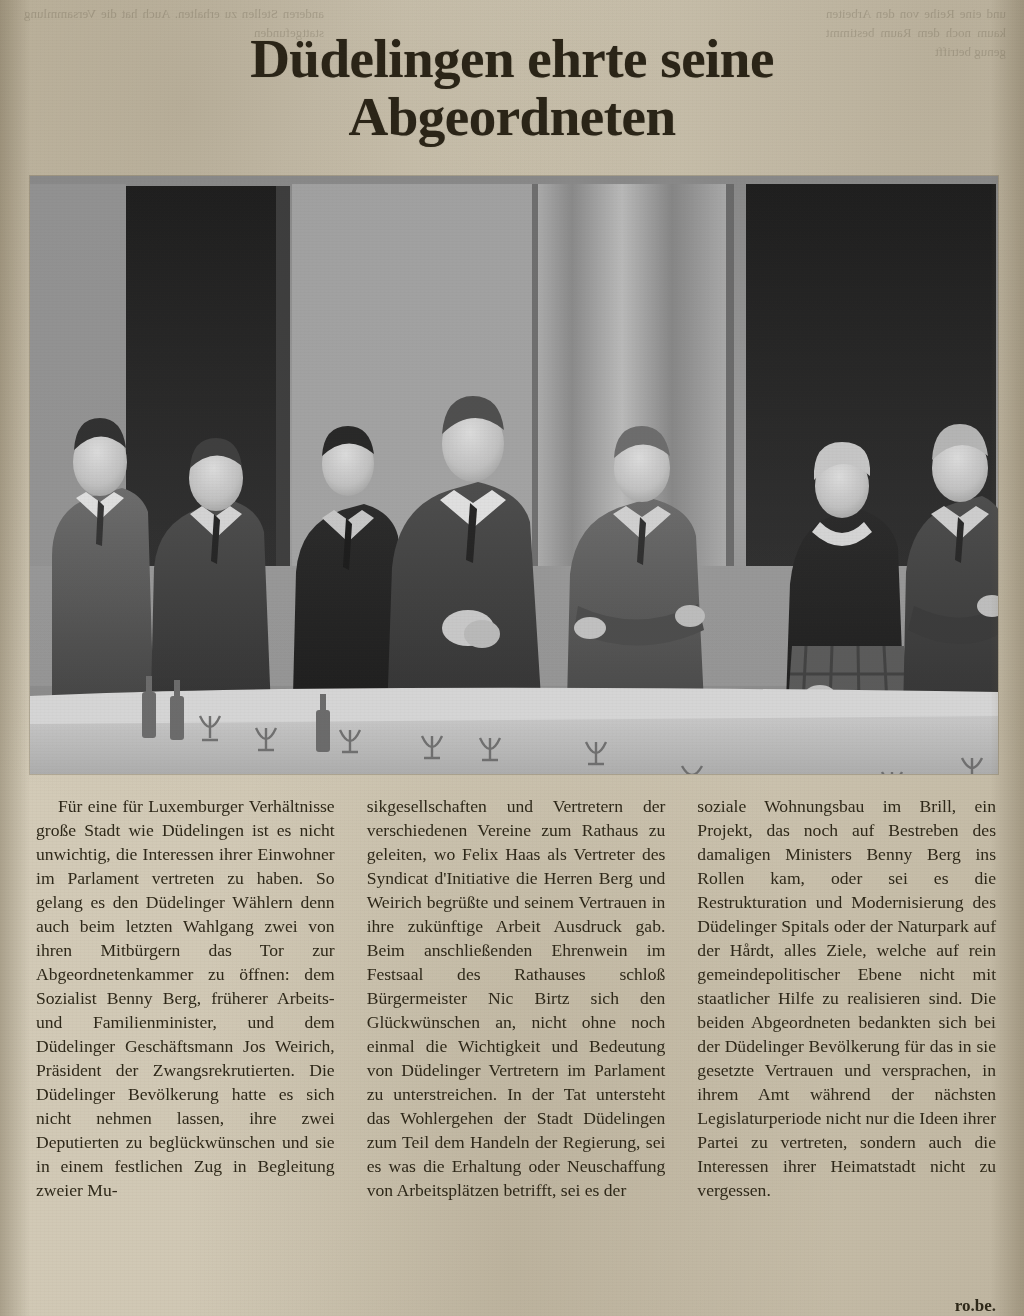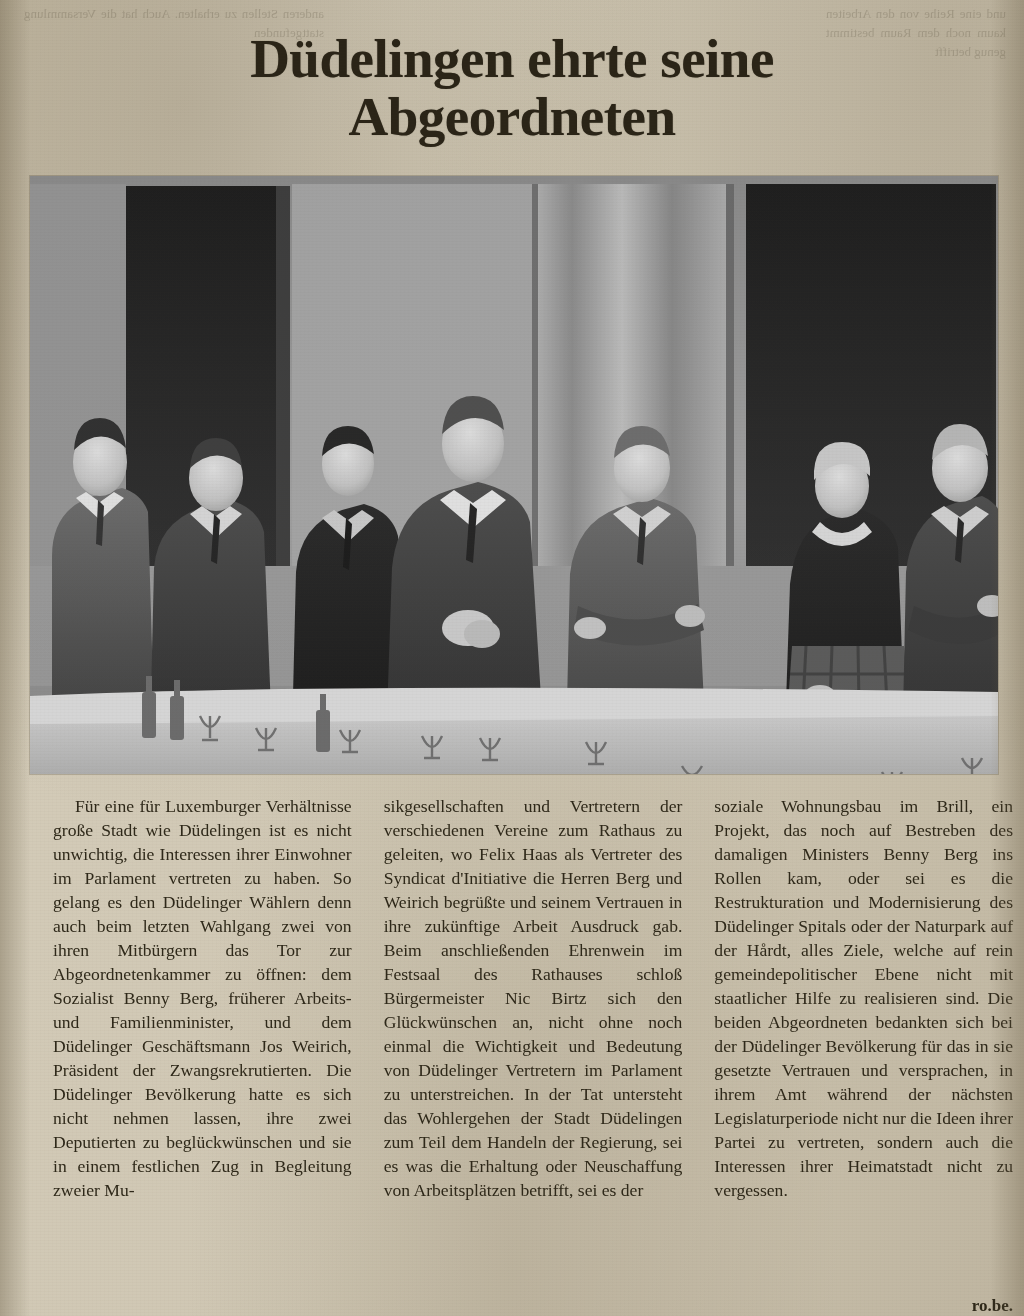--- a/index.html
+++ b/index.html
@@ -90,21 +90,21 @@
   }
   .photo {
     position: absolute;
     inset: 0;
     filter: contrast(1.02) saturate(0);
   }
 
   
   .cols {
     position: absolute;
-    left: 39px;
+    left: 22px;
     top: 788px;
     width: 960px;
     height: 494px;
     display: flex;
     gap: 32px;
   }
   .col {
     width: 304px;
     font-family: "Liberation Serif", serif;
     font-size: 17.6px;

